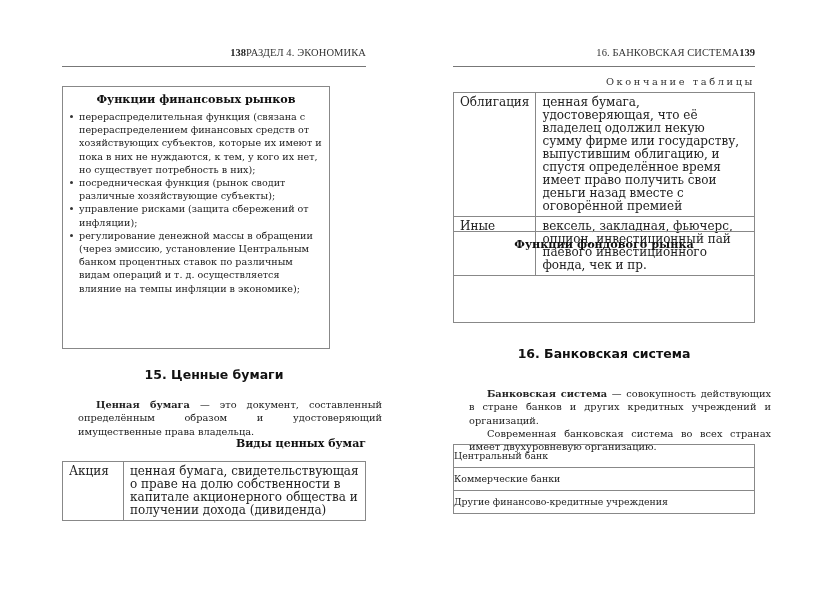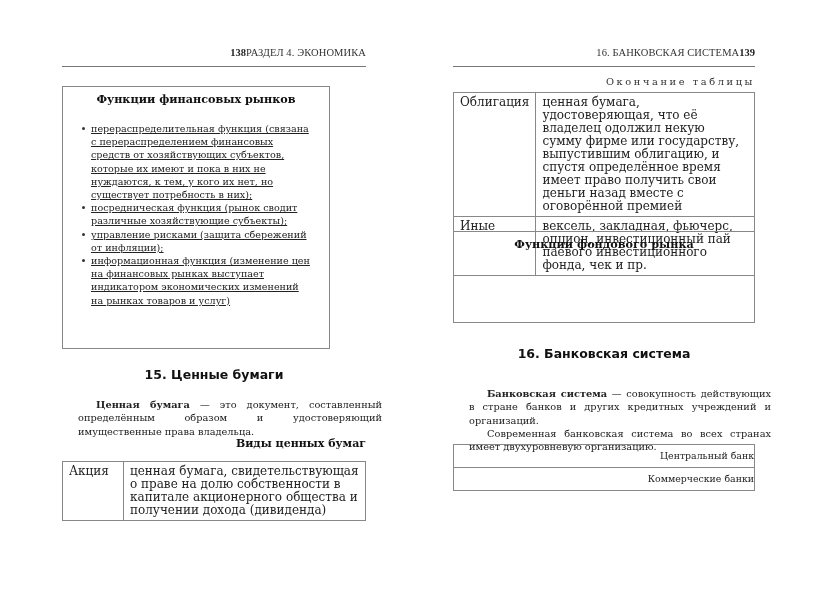--- a/index.html
+++ b/index.html
@@ -24,21 +24,21 @@
   .run-title { letter-spacing: 0.1px; color: #333; }
 
   .box {
     position: absolute; border: 1.5px solid #888; box-sizing: border-box;
     font-size: 9.6px; line-height: 13.2px;
   }
   .box h3 {
     margin: 0; text-align: center; font-size: 11.2px; font-weight: bold;
     line-height: 16px; padding-top: 4px; padding-bottom: 3px; color: #111;
   }
-  .box ul { list-style: none; margin: 12px; padding: 0 6px 4px 6px; text-decoration: underline; }
+  .box ul { list-style: none; margin: 0; padding: 0 6px 4px 6px; }
   .box li { position: relative; padding-left: 10px; }
   .box li::before {
     content: ""; position: absolute; left: 1px; top: 5px; width: 3px; height: 3px;
     background: #333; border-radius: 50%;
   }
 
   .section-title {
     position: absolute; text-align: center;
     font-family: "DejaVu Sans", sans-serif; font-weight: bold; font-size: 12.5px; color: #111;
   }
@@ -57,41 +57,41 @@
   table.def td.term-cell { width: 48px; }
 
   .table-note {
     position: absolute; right: 64px; top: 76px; font-size: 9.8px; letter-spacing: 2.6px; color: #333;
   }
 
   .bank-levels {
     position: absolute; left: 43px; top: 444px; width: 302px; border: 1.5px solid #888; box-sizing: border-box;
   }
   .bank-level {
-    height: 22px; line-height: 22px; text-align: right; font-size: 9.4px;
+    height: 22px; line-height: 22px; text-align: left; font-size: 9.4px;
     border-bottom: 1.5px solid #888;
   }
   .bank-level:last-child { border-bottom: none; }
 </style>
 </head>
 <body>
 
 <div class="page page-left">
   <div class="run-head">
     <span class="page-num">138</span>
     <span class="run-title">РАЗДЕЛ 4. ЭКОНОМИКА</span>
   </div>
 
   <div class="box" style="left:62px; top:86px; width:268px; height:263px;">
     <h3>Функции финансовых рынков</h3>
     <ul>
       <li>перераспределительная функция (связана с перераспределением финансовых средств от хозяйствующих субъектов, которые их имеют и пока в них не нуждаются, к тем, у кого их нет, но существует потребность в них);</li>
       <li>посредническая функция (рынок сводит различные хозяйствующие субъекты);</li>
       <li>управление рисками (защита сбережений от инфляции);</li>
-      <li>информационная функция (изменение цен на финансовых рынках выступает индикатором экономических изменений на рынках товаров и услуг)</li>
+      <li>регулирование денежной массы в обращении (через эмиссию, установление Центральным банком процентных ставок по различным видам операций и т. д. осуществляется влияние на темпы инфляции в экономике);</li>
     </ul>
   </div>
 
   <div class="section-title" style="left:62px; top:367px; width:304px;">15. Ценные бумаги</div>
 
   <p class="para" style="left:62px; top:382px; width:304px; text-indent:18px;"><span class="term">Ценная бумага</span><span> — это документ, составленный определённым образом и удостоверяющий имущественные права владельца.</span></p>
 
   <div class="subhead" style="left:62px; top:437px; width:304px;">Виды ценных бумаг</div>
 
   <table class="def" style="left:62px; top:461px; width:304px;">
@@ -131,14 +131,15 @@
 
   <div class="section-title" style="left:43px; top:346px; width:302px;">16. Банковская система</div>
 
   <p class="para" style="left:43px; top:371px; width:302px; text-indent:18px;"><span class="term">Банковская система</span><span> — совокупность действующих в стране банков и других кредитных учреждений и организаций.</span></p>
 
   <p class="para" style="left:43px; top:411px; width:302px; text-indent:18px;">Современная банковская система во всех странах имеет двухуровневую организацию.</p>
 
   <div class="bank-levels">
     <div class="bank-level">Центральный банк</div>
     <div class="bank-level">Коммерческие банки</div>
+    <div class="bank-level">Другие финансово-кредитные учреждения</div>
   </div>
 </div>
 
 </body></html>

